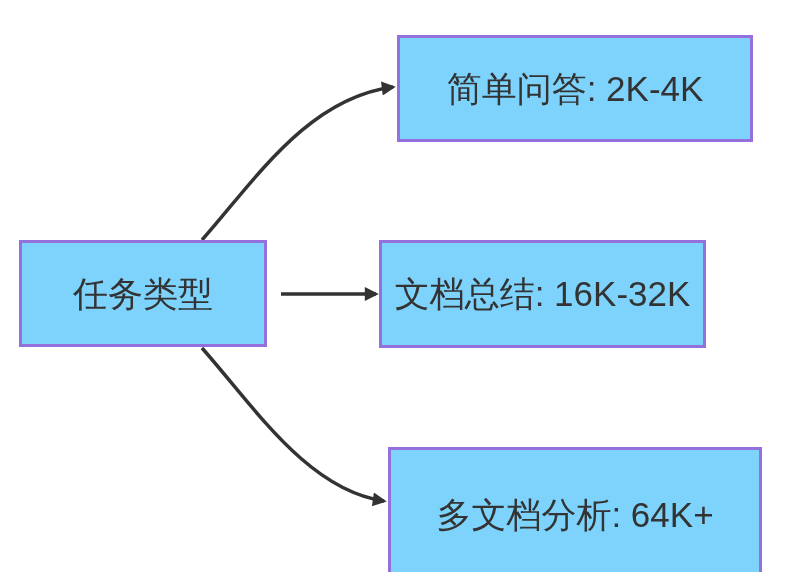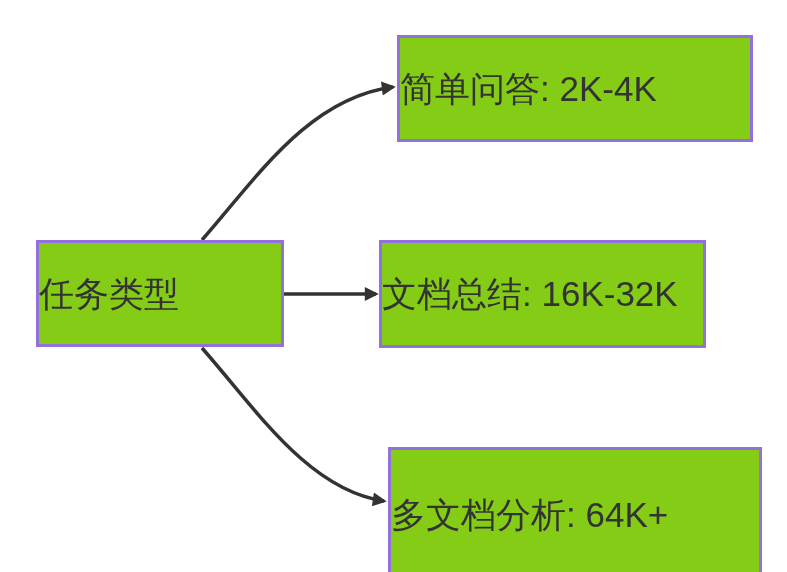--- a/index.html
+++ b/index.html
@@ -23,31 +23,32 @@
     height: 572px;
   }
   .edge {
     fill: none;
     stroke: #333333;
     stroke-width: 3.5px;
   }
   .node {
     position: absolute;
     box-sizing: border-box;
-    background: #84cc16;
+    background: #7dd3fc;
     border: 3px solid #9370DB;
     color: #333333;
     font-size: 35px;
     line-height: 1.2;
     display: flex;
     align-items: center;
+    justify-content: center;
     text-align: center;
     white-space: nowrap;
   }
-  .node-root   { left: 36px;  top: 240px; width: 248px; height: 107px; }
+  .node-root   { left: 19px;  top: 240px; width: 248px; height: 107px; }
   .node-top    { left: 397px; top: 35px;  width: 356px; height: 107px; }
   .node-middle { left: 379px; top: 240px; width: 327px; height: 108px; }
   .node-bottom { left: 388px; top: 447px; width: 374px; height: 136px; }
 </style>
 </head>
 <body>
 
 <div class="canvas">
 
   <svg class="edges-layer" viewBox="0 0 787 572" xmlns="http://www.w3.org/2000/svg">

